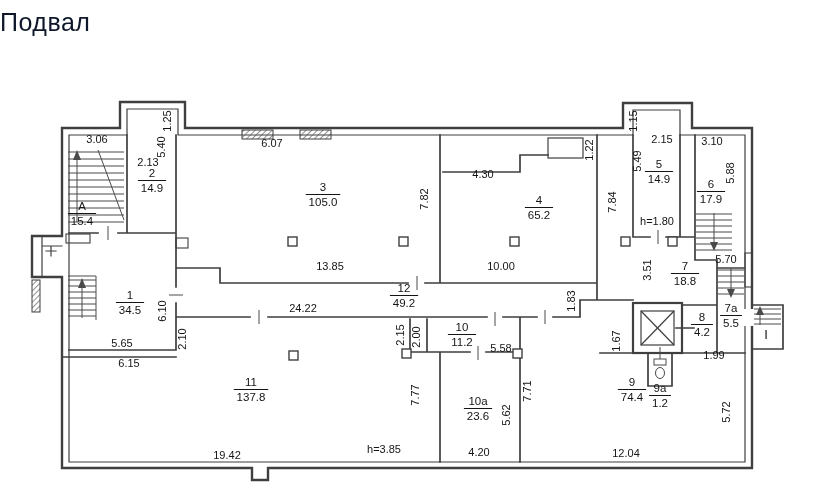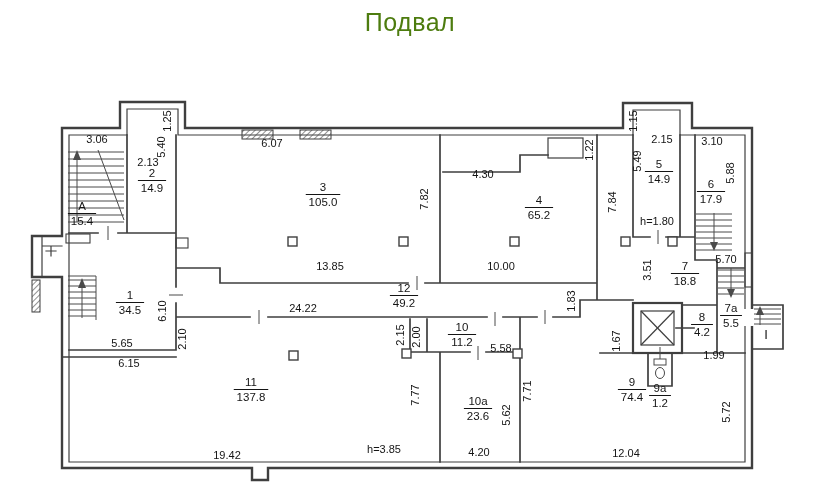--- a/index.html
+++ b/index.html
@@ -1,19 +1,19 @@
 <!DOCTYPE html>
 <html><head>
 <meta charset="utf-8">
 <style>
   html,body{margin:0;padding:0;background:#ffffff;}
   .wrap{position:relative;width:820px;height:498px;background:#fff;overflow:hidden;
         font-family:"Liberation Sans", sans-serif;}
-  .title{position:absolute;top:8px;left:0;width:100%;text-align:center;
-         font-size:25px;color:#4d7c0f;letter-spacing:0.5px;}
+  .title{position:absolute;top:8px;left:0;width:100%;
+         font-size:25px;color:#0f172a;letter-spacing:0.5px;}
   svg{position:absolute;left:0;top:0;}
   text{font-family:"Liberation Sans", sans-serif;fill:#141414;}
   .dim{font-size:11px;text-anchor:middle;}
   .rnum{font-size:11.5px;text-anchor:middle;}
   .rarea{font-size:11.5px;text-anchor:middle;}
   .ent{font-size:13px;text-anchor:middle;}
 </style>
 </head>
 <body>
 

